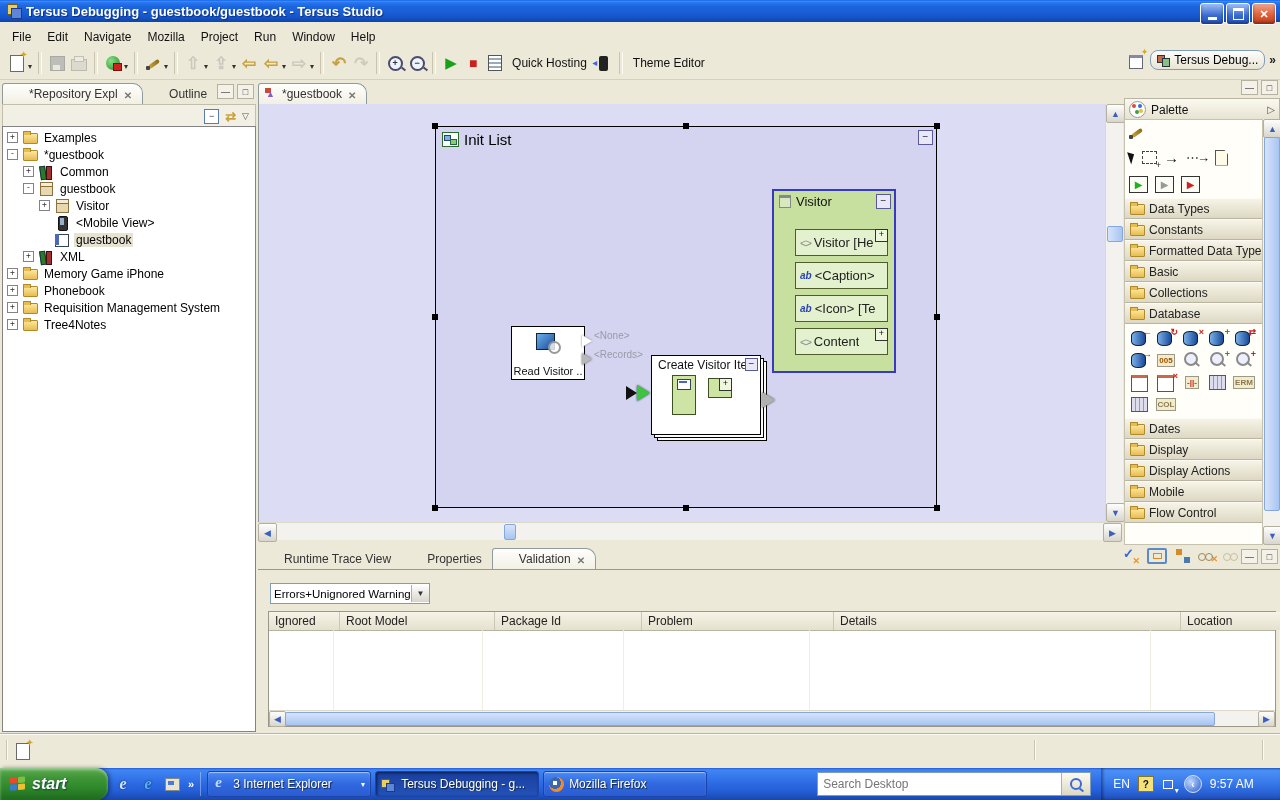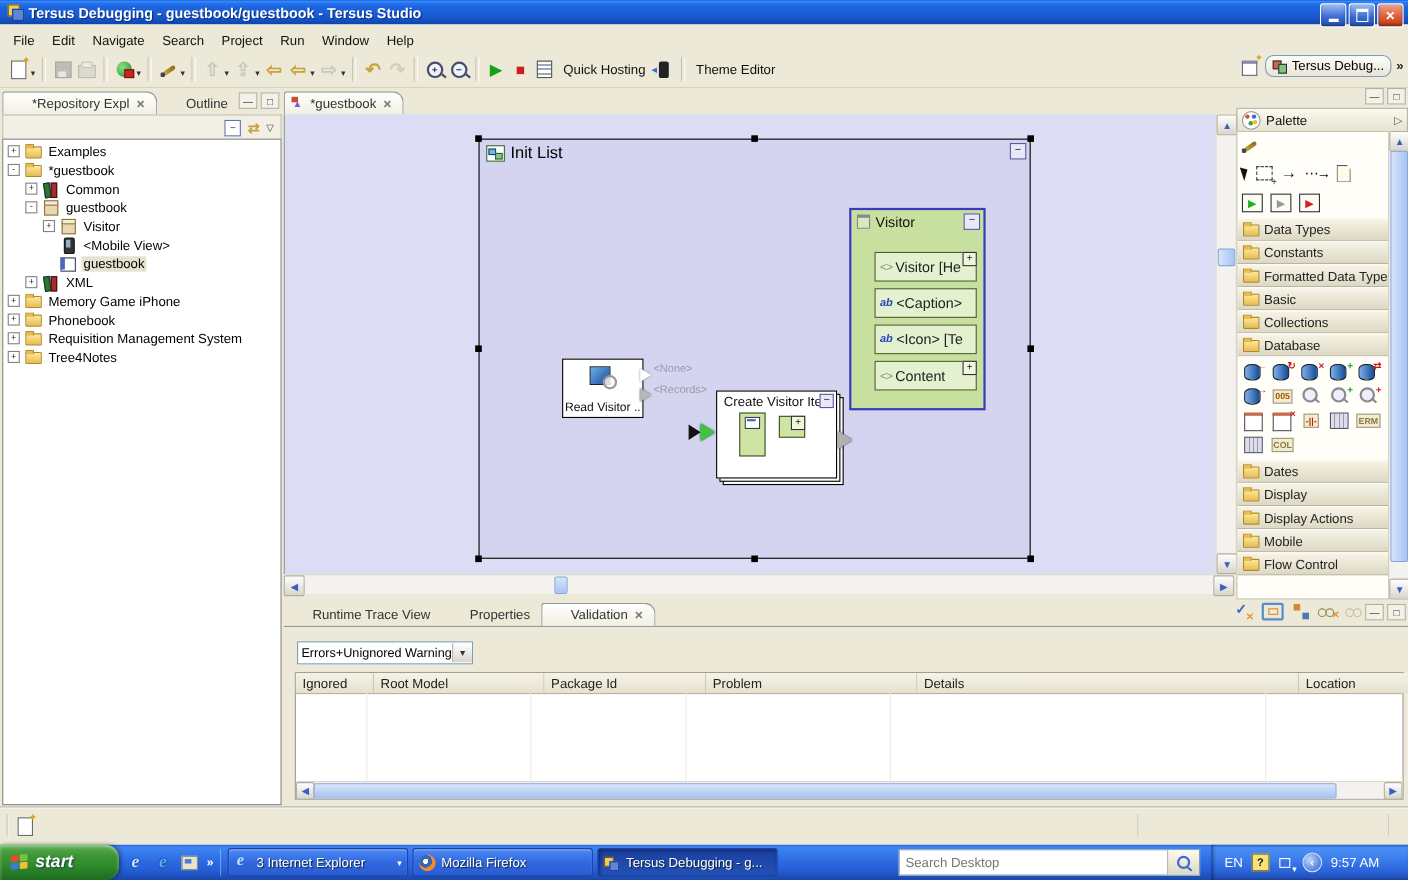--- a/index.html
+++ b/index.html
@@ -250,21 +250,21 @@
       </span>
     <span class="wbtn close">✕</span>
   </span>
 </div>
 
 <div class="menubar">
 
 <span class="menu-item">File</span>
     <span class="menu-item">Edit</span>
     <span class="menu-item">Navigate</span>
-    <span class="menu-item">Search</span>
+    <span class="menu-item">Mozilla</span>
     <span class="menu-item">Project</span>
     <span class="menu-item">Run</span>
     <span class="menu-item">Window</span>
     <span class="menu-item">Help</span>
   </div>
 
 <div class="toolbar">
   <span class="tbi">
       <span class="ic-newdoc"></span>
     </span>
@@ -826,29 +826,29 @@
     <span class="qchev">»</span>
   </div>
   <div style="display:flex;">
 
       <div class="taskbtn">
         <span class="tk-ico ic-ie tk-ie"></span>
         <span class="tlbl">3 Internet Explorer</span>
         <span class="dd">▾</span>
       </div>
 
+      <div class="taskbtn active">
+        <span class="tk-ico ic-tersus tk-tersus"></span>
+        <span class="tlbl">Tersus Debugging - g...</span>
+
+      </div>
+
       <div class="taskbtn">
         <span class="tk-ico ic-ff tk-ff"></span>
         <span class="tlbl">Mozilla Firefox</span>
-
-      </div>
-
-      <div class="taskbtn active">
-        <span class="tk-ico ic-tersus tk-tersus"></span>
-        <span class="tlbl">Tersus Debugging - g...</span>
 
       </div>
     </div>
   <div class="searchbox">
     <input placeholder="Search Desktop" style="">
     <span class="magbtn">
         <i></i>
       </span>
   </div>
   <div class="tray">

